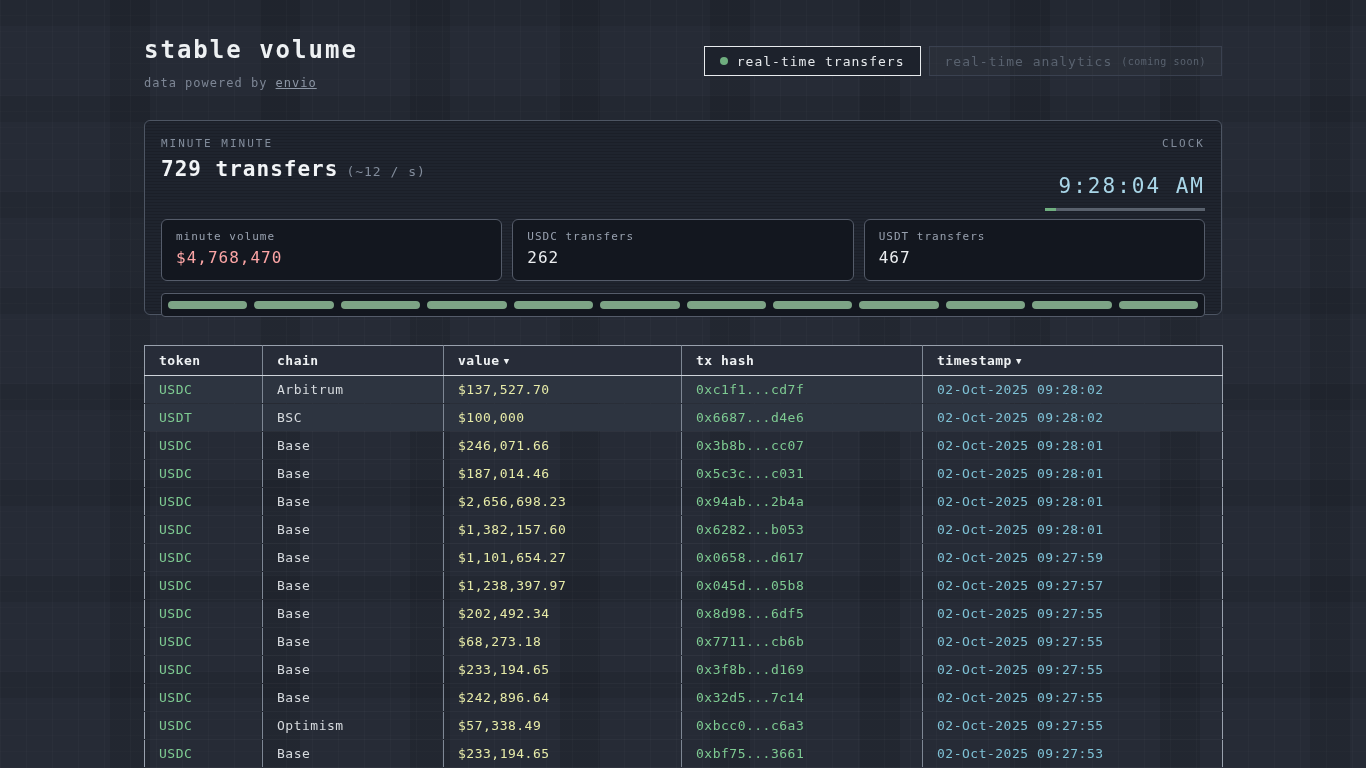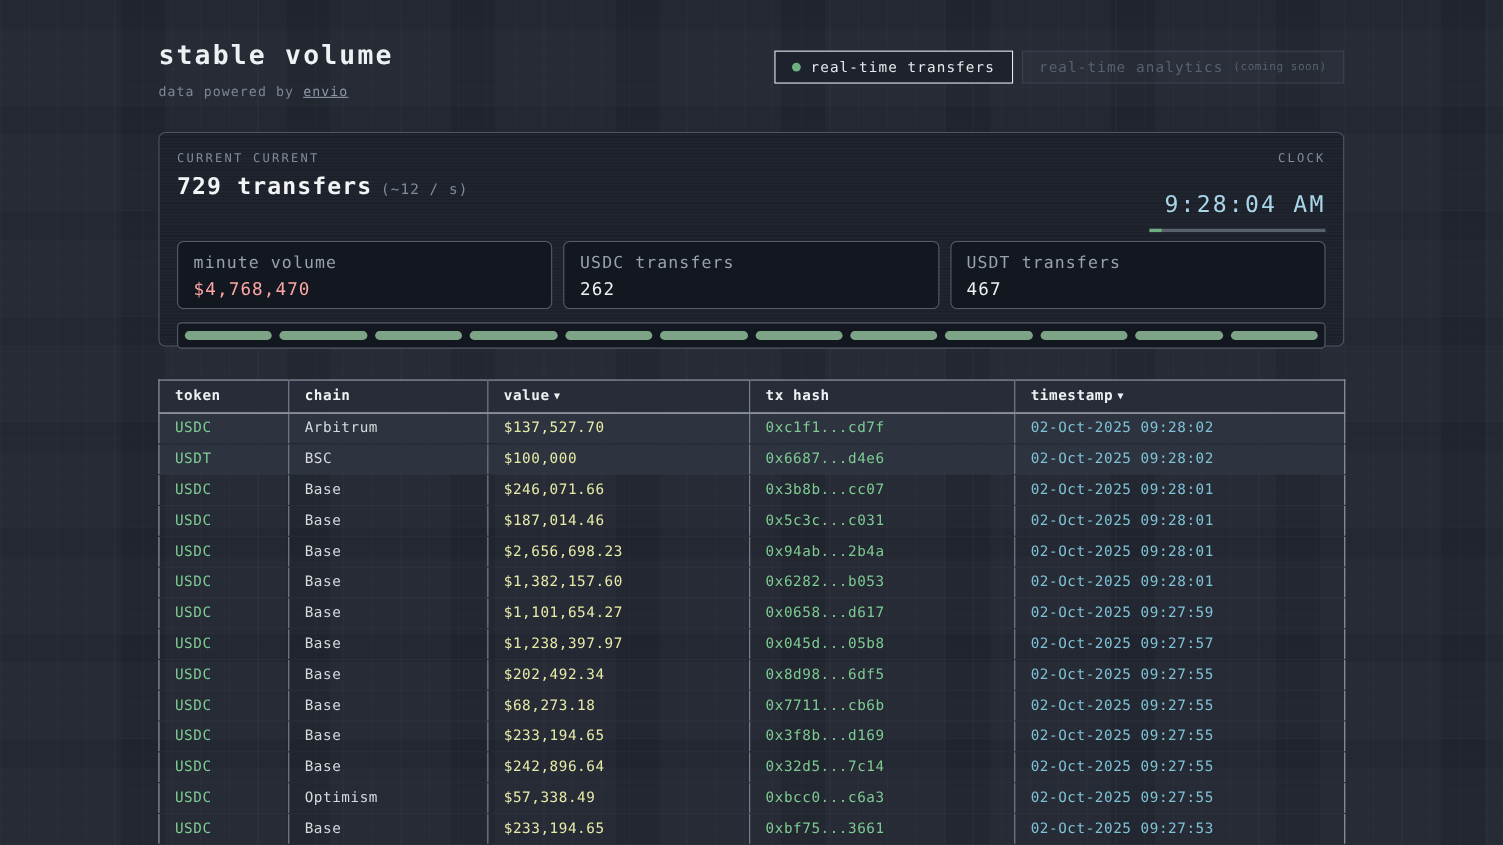--- a/index.html
+++ b/index.html
@@ -45,21 +45,21 @@
   .clock-box { text-align: right; }
   .clock-time { margin-top: 24px; font-size: 21px; color: #a9d6e8; letter-spacing: 2px; }
   .clock-bar { margin-top: 10px; margin-left: auto; width: 160px; height: 3px; background: #59616d; position: relative; }
   .clock-bar-fill { position: absolute; left: 0; top: 0; bottom: 0; background: #6fae7f; }
 
   .stats { display: flex; gap: 10px; margin-top: 8px; }
   .stat {
     flex: 1; border: 1px solid #555c6a; border-radius: 6px; background: #13171f;
     padding: 10px 14px; height: 62px;
   }
-  .stat-label { font-size: 15px; color: #98a1af; letter-spacing: 1px; }
+  .stat-label { font-size: 11px; color: #98a1af; letter-spacing: 1px; }
   .stat-value { margin-top: 5px; font-size: 16px; letter-spacing: 1px; color: #eceef0; }
   .stat-value.yellow { color: #fca5a5; }
 
   .pills { margin-top: 12px; border: 1px solid #555c6a; border-radius: 4px; background: #13171f;
            padding: 7px 6px; display: flex; gap: 7px; height: 24px; }
   .pill { flex: 1; height: 8px; border-radius: 4px; background: #7da486; }
 
   
   table { margin-top: 30px; width: 1078px; border-collapse: collapse; table-layout: fixed;
           border: 1px solid #99a1ad; font-size: 13px; }
@@ -98,21 +98,21 @@
       <div class="tab tab-disabled">
         <span>real-time analytics</span>
         <span class="soon">(coming soon)</span>
       </div>
     </div>
   </div>
 
   <div class="panel">
     <div class="panel-head">
       <div>
-        <div class="eyebrow">CURRENT CURRENT</div>
+        <div class="eyebrow">MINUTE MINUTE</div>
         <div class="big-line">
           <span class="big-num">729 transfers</span>
           <span class="big-rate">(~12 / s)</span>
         </div>
       </div>
       <div class="clock-box">
         <div class="eyebrow">CLOCK</div>
         <div class="clock-time">9:28:04 AM</div>
         <div class="clock-bar">
           <div class="clock-bar-fill" id="clock-fill" style="width: 7%;"></div>

